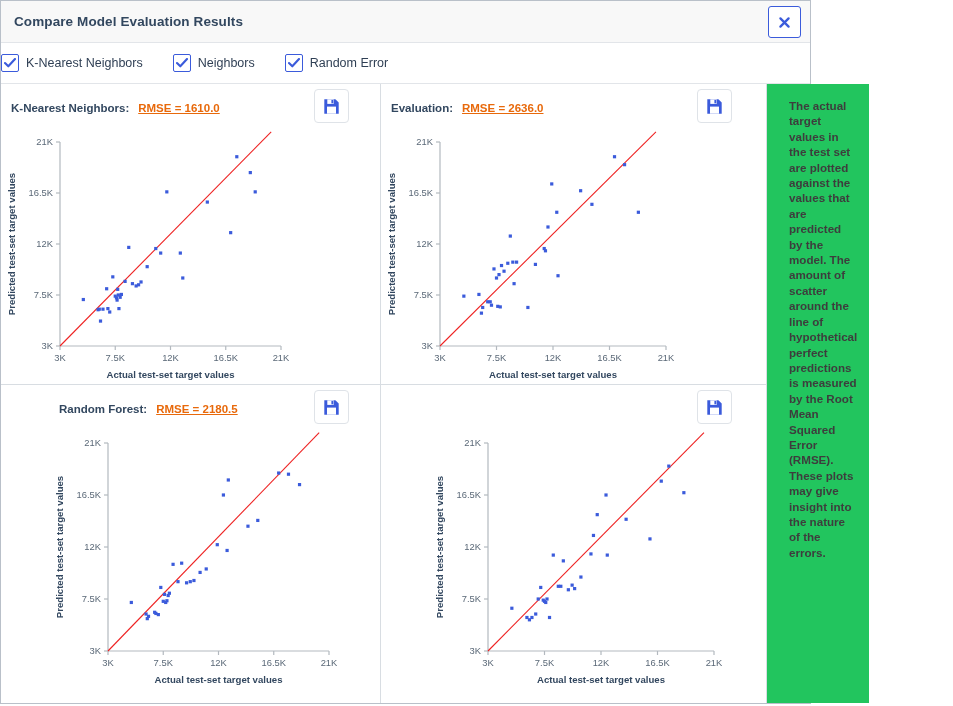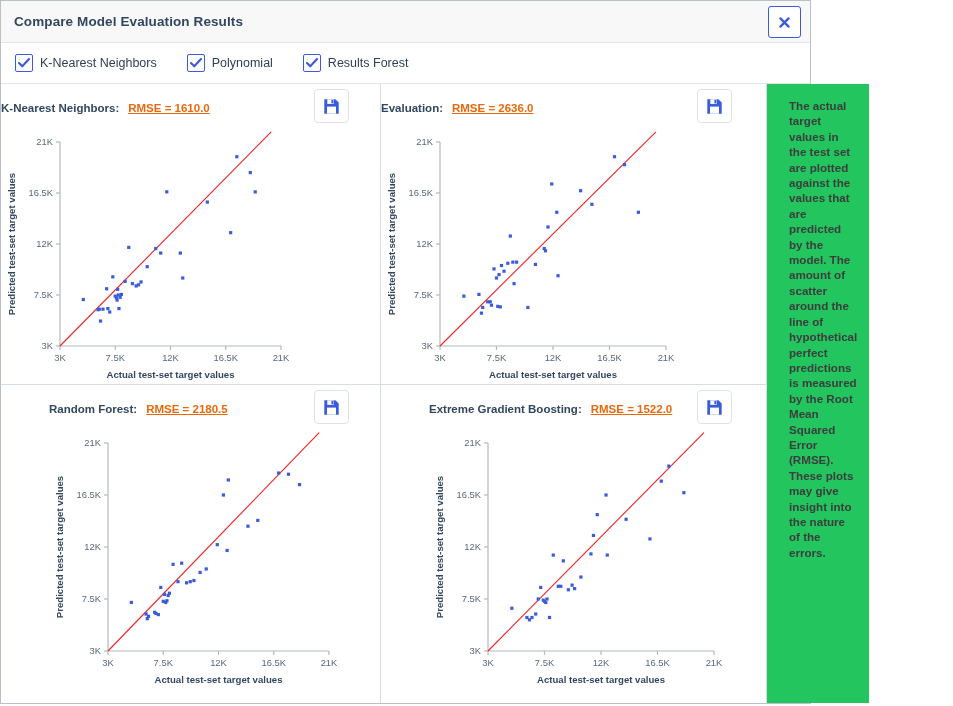--- a/index.html
+++ b/index.html
@@ -38,21 +38,20 @@
     border-radius:3px;
     background:#ffffff;
     display:flex;align-items:center;justify-content:center;
     cursor:pointer;
   }
   .close-btn svg{display:block;}
   
   .checkrow{
     height:40px;flex:0 0 40px;
     display:flex;align-items:center;
-    padding-left:14px;
     background:#ffffff;
     border-bottom:1px solid #e2e5e9;
   }
   .chk-item{display:flex;align-items:center;margin-right:30px;cursor:pointer;}
   .chk-box{
     width:16px;height:16px;
     border:1.6px solid #3b5bdb;
     border-radius:2px;background:#fff;
     display:flex;align-items:center;justify-content:center;
     flex:0 0 16px;
@@ -76,21 +75,21 @@
   .panel{
     position:relative;
     box-sizing:border-box;
     border-right:1px solid #d8dde2;
     border-bottom:1px solid #d8dde2;
     overflow:hidden;
   }
   .panel.c2,.panel.c4{border-right:none;}
   .panel.c3,.panel.c4{border-bottom:none;margin-left:48px;}
   .panel-head{
-    position:absolute;left:0;top:18px;
+    position:absolute;left:10px;top:18px;
     display:flex;align-items:baseline;
     font-size:11.5px;font-weight:bold;text-align:center;
   }
   .panel-name{color:#32475f;}
   .panel-rmse{color:#e8690b;margin-left:9px;white-space:nowrap;text-decoration:underline;}
   .save-btn{
     position:absolute;top:5px;
     width:33px;height:32px;
     border:1px solid #dfe3e8;border-radius:4px;
     background:#ffffff;
@@ -153,32 +152,32 @@
     </div>
 
     <div class="chk-item">
       <span class="chk-box">
         <span>
           <svg width="12" height="10" viewBox="0 0 12 10">
             <path d="M1 5 L4.3 8.3 L11 1" stroke="#3b5bdb" stroke-width="2.1" fill="none" stroke-linecap="round" stroke-linejoin="round"></path>
           </svg>
         </span>
       </span>
-      <span class="chk-label">Polynomial</span>
+      <span class="chk-label">Neighbors</span>
     </div>
 
     <div class="chk-item">
       <span class="chk-box">
         <span>
           <svg width="12" height="10" viewBox="0 0 12 10">
             <path d="M1 5 L4.3 8.3 L11 1" stroke="#3b5bdb" stroke-width="2.1" fill="none" stroke-linecap="round" stroke-linejoin="round"></path>
           </svg>
         </span>
       </span>
-      <span class="chk-label">Results Forest</span>
+      <span class="chk-label">Random Error</span>
     </div>
 
 
   </div>
 
   <div class="body">
 
     <div class="charts">
 
       <div class="panel c1">
@@ -404,24 +403,20 @@
               <rect x="207.1888888888889" y="93.82222222222222" width="3.2" height="3.2" fill="#3b5bdb"></rect>
               <rect x="228.06111111111113" y="46.44444444444445" width="3.2" height="3.2" fill="#3b5bdb"></rect>
               <rect x="237.88333333333333" y="47.600000000000016" width="3.2" height="3.2" fill="#3b5bdb"></rect>
               <rect x="248.93333333333334" y="57.99999999999999" width="3.2" height="3.2" fill="#3b5bdb"></rect>
               <text x="169.5" y="258" text-anchor="middle" class="axis-label">Actual test-set target values</text>
               <text x="14" y="122" text-anchor="middle" class="axis-label" transform="rotate(-90 14 122)">Predicted test-set target values</text>
             </svg></div>
       </div>
 
       <div class="panel c4">
-        <div class="panel-head">
-          <span class="panel-name">Extreme Gradient Boosting:</span>
-          <span class="panel-rmse">RMSE = 1522.0</span>
-        </div>
         <div class="save-btn">
           <span>
             <svg width="17" height="17" viewBox="0 0 17 17">
               <path d="M1.3 1.3 H12.4 L15.7 4.6 V15.7 H1.3 Z" fill="#3b5bdb"></path>
               <rect x="4.3" y="1.3" width="6.4" height="4.6" fill="#ffffff"></rect>
               <rect x="8.4" y="1.9" width="1.9" height="3.4" fill="#3b5bdb"></rect>
               <rect x="4.0" y="8.6" width="9.0" height="7.1" fill="#ffffff"></rect>
             </svg>
           </span>
         </div>

